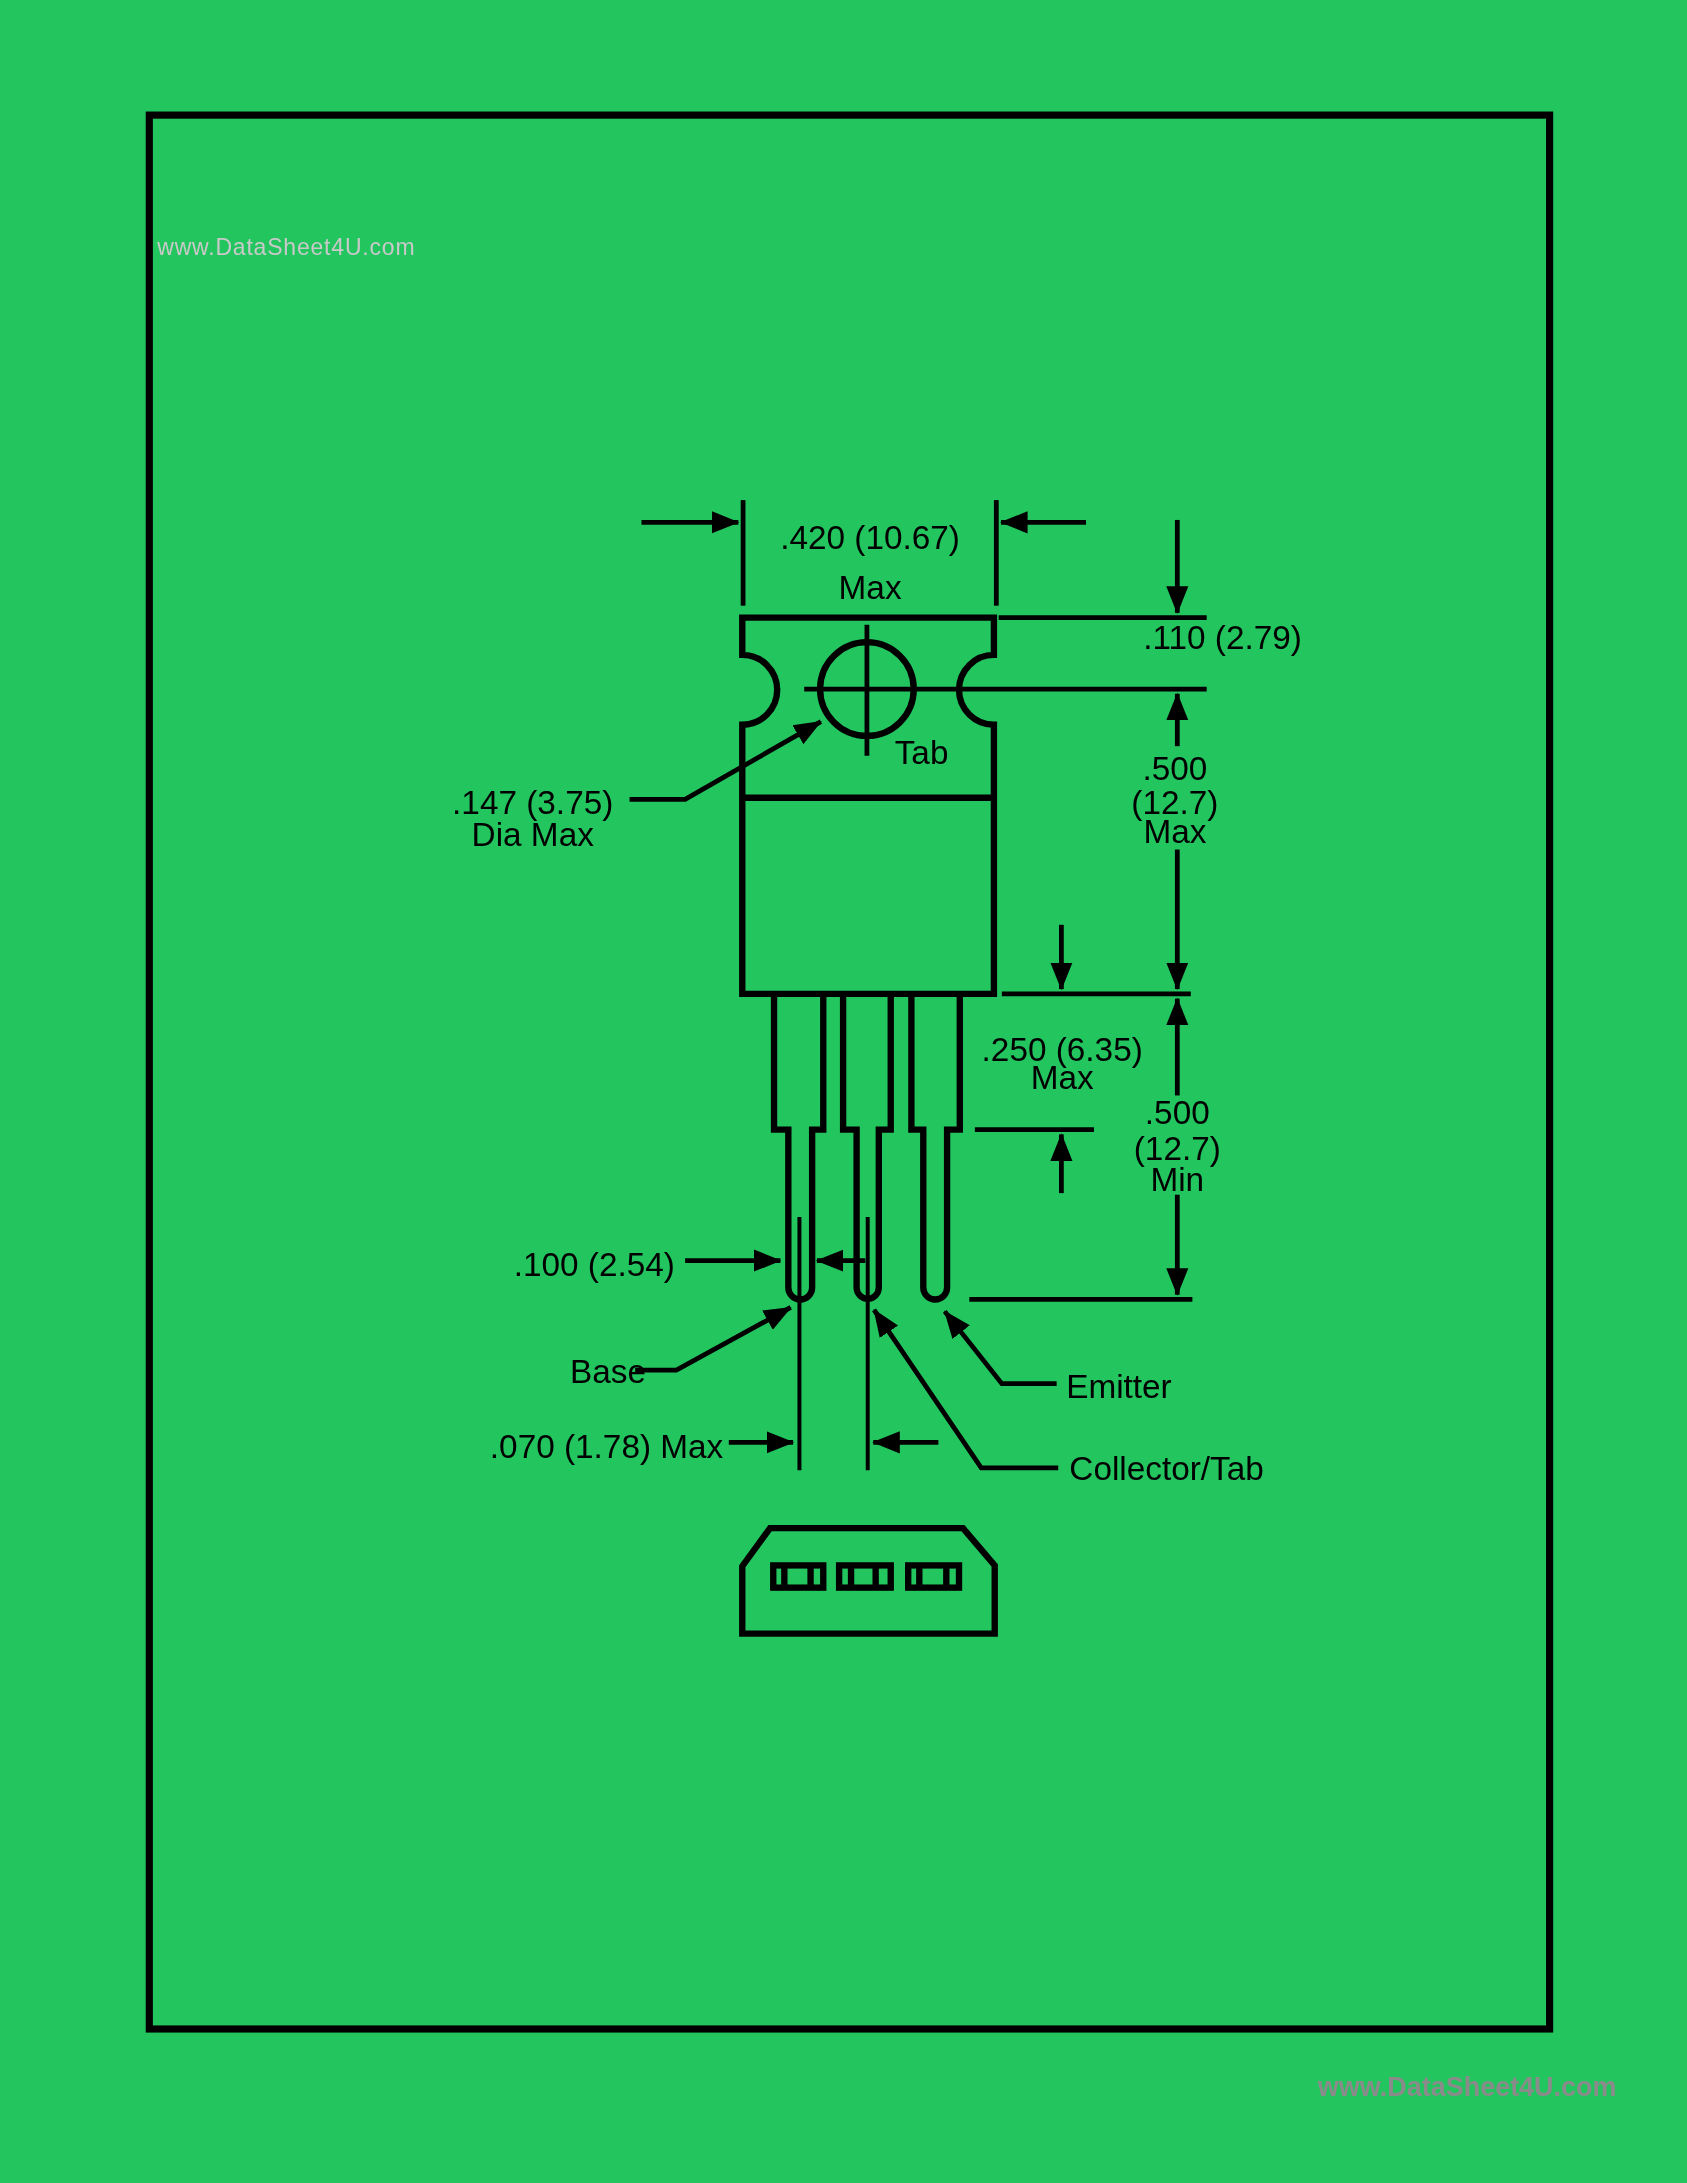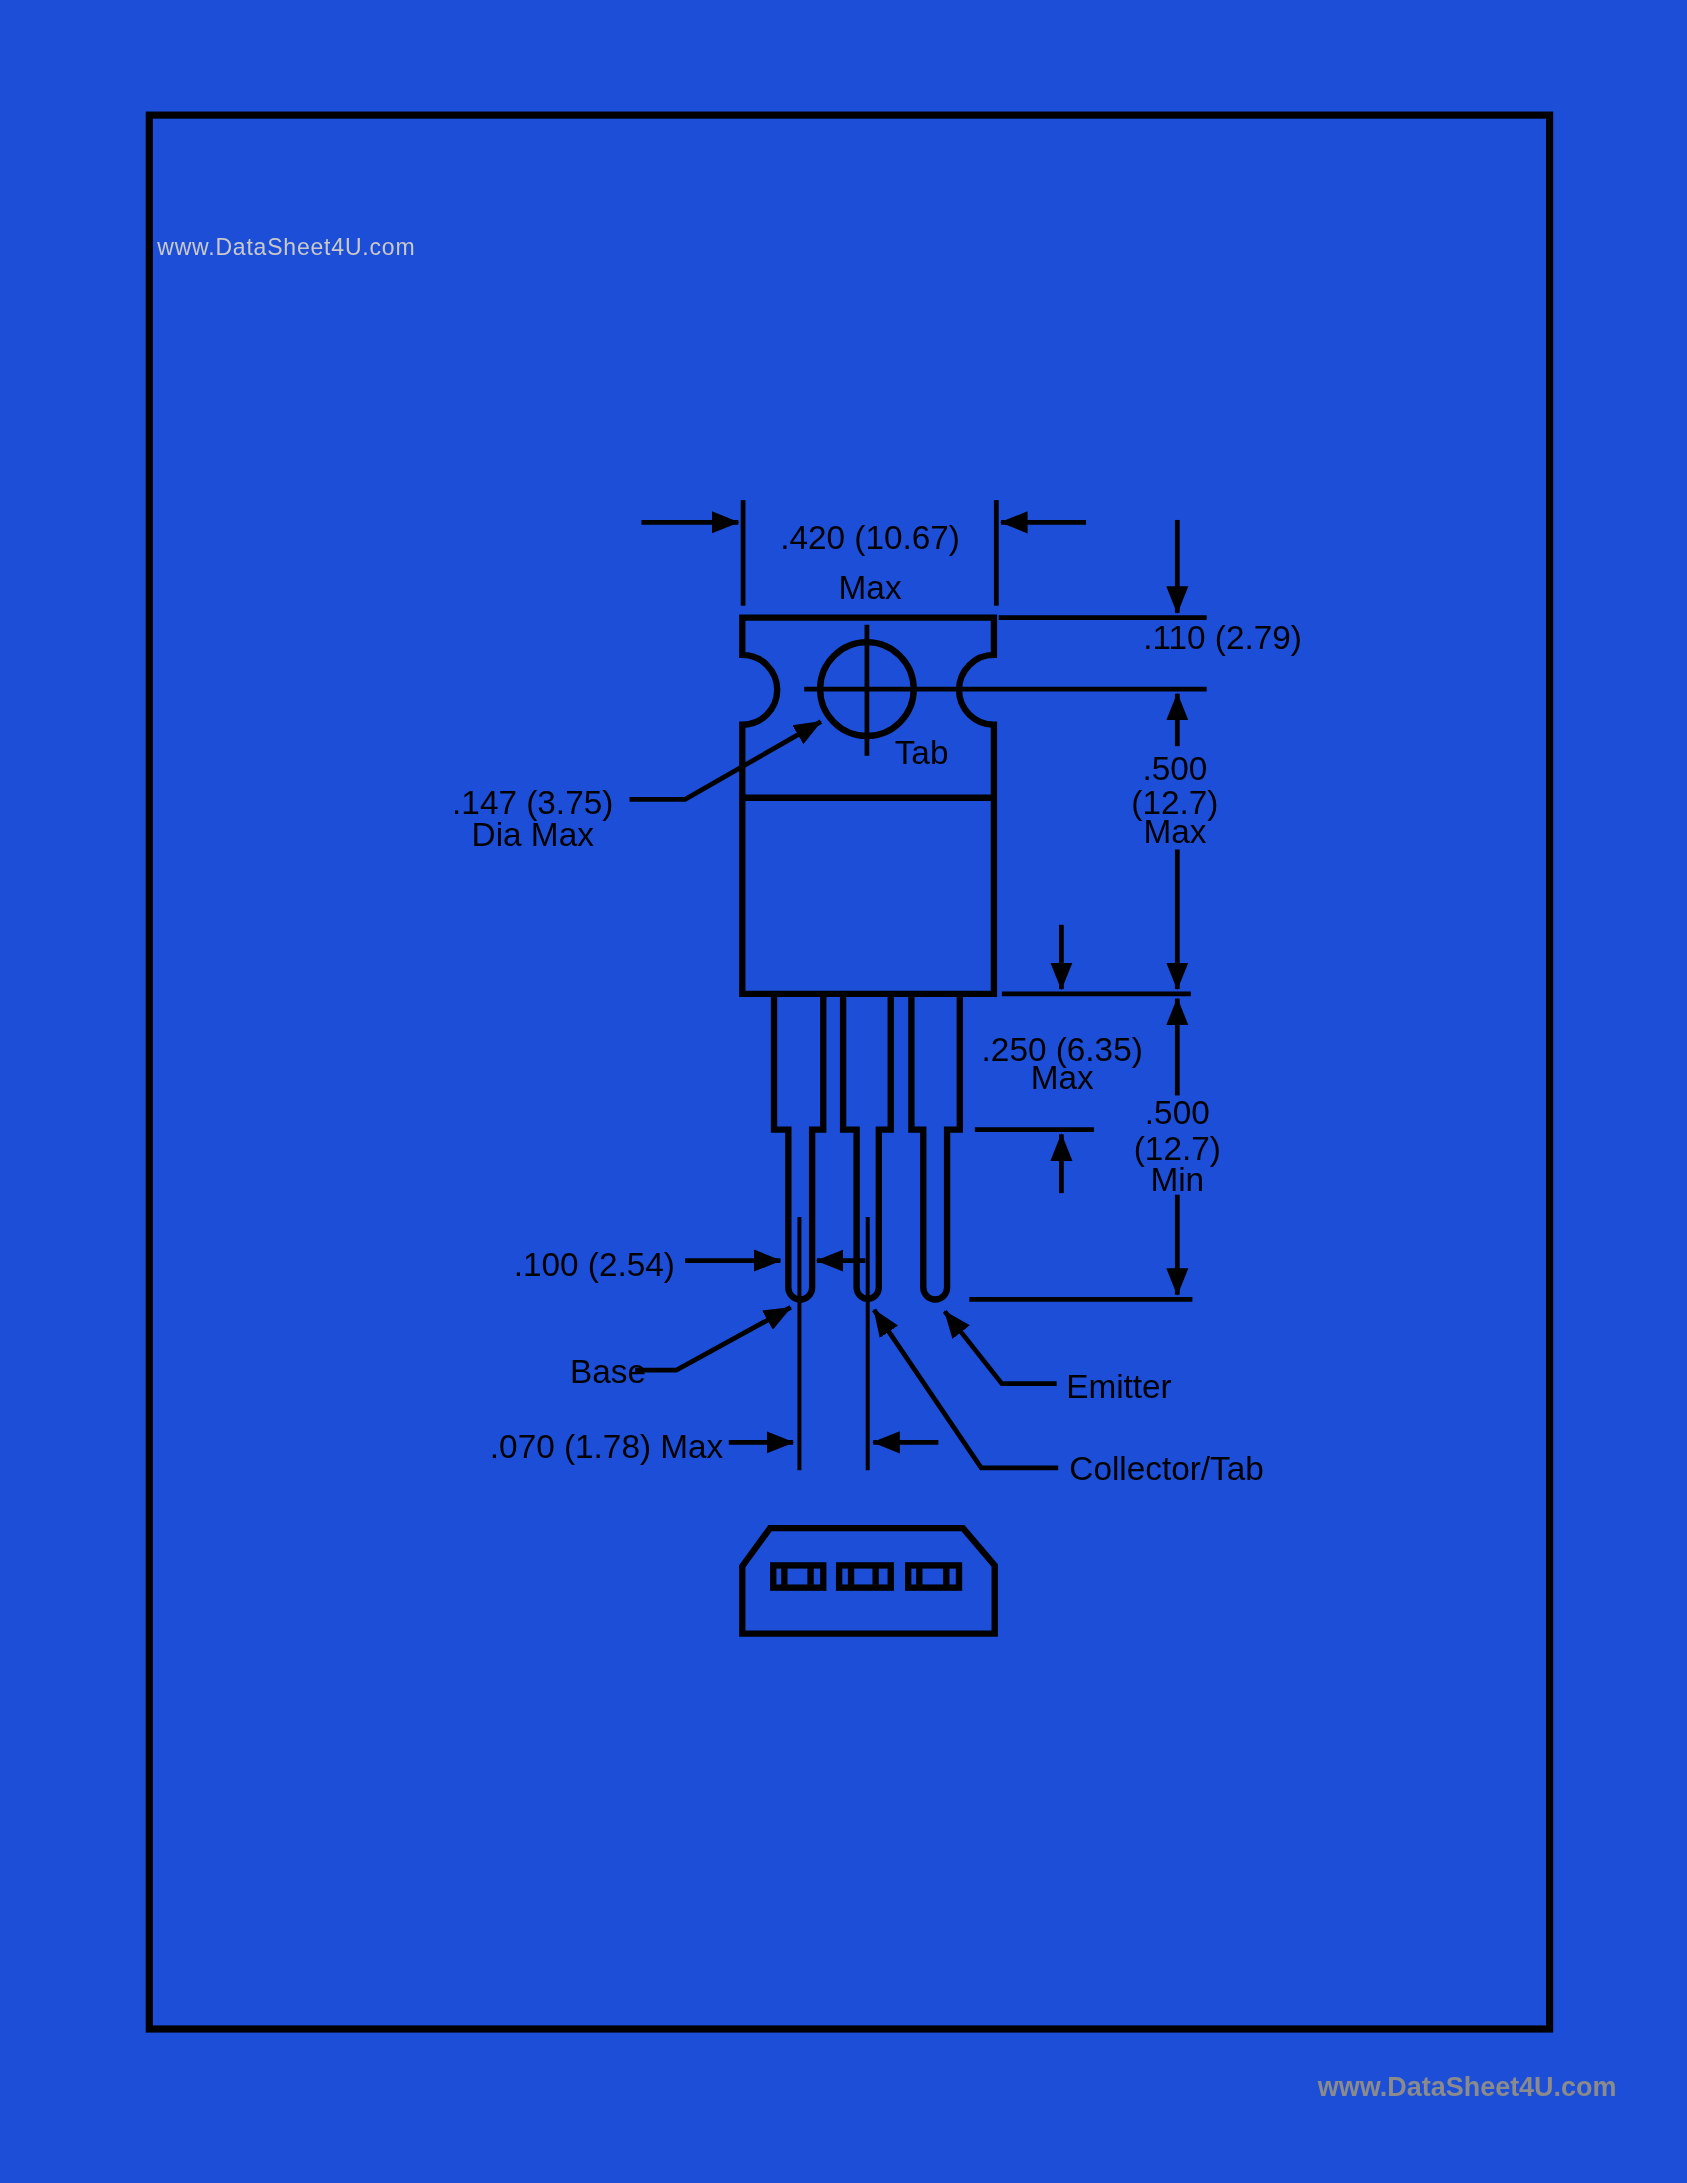--- a/index.html
+++ b/index.html
@@ -5,21 +5,21 @@
   html, body {
     margin: 0;
     padding: 0;
     background: #ffffff;
     font-family: "Liberation Sans", sans-serif;
   }
   .page {
     position: relative;
     width: 1687px;
     height: 2183px;
-    background: #1d4ed8;
+    background: #22c55e;
     overflow: hidden;
   }
   svg text {
     font-family: "Liberation Sans", sans-serif;
     fill: #000000;
   }
   text.dim {
     font-size: 42px;
   }
   text.wm-top {

